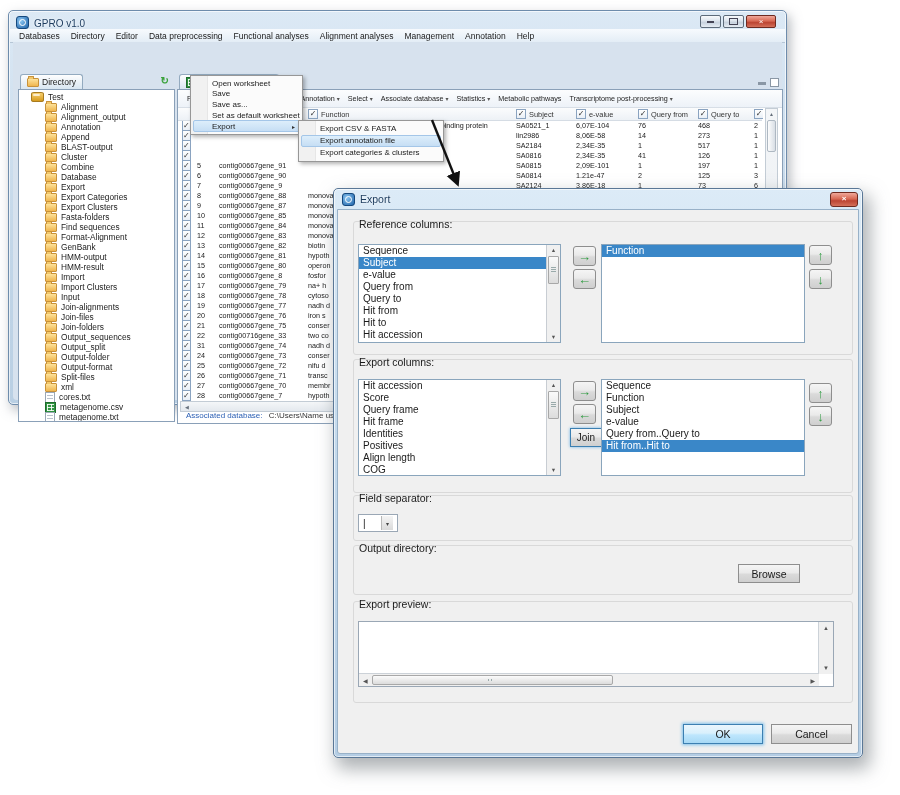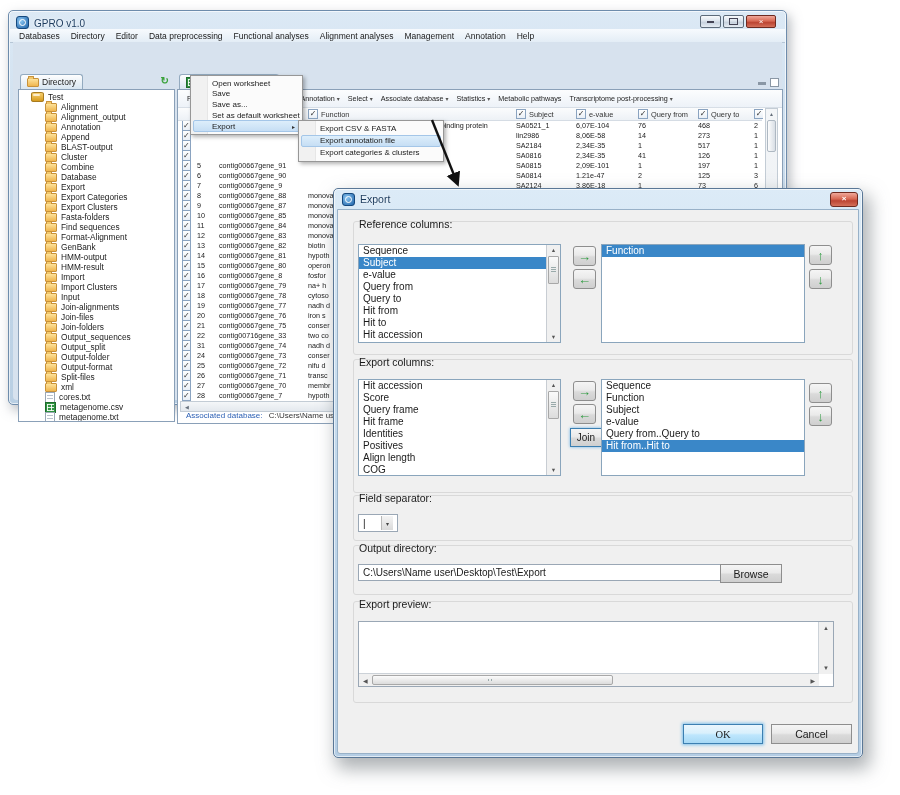--- a/index.html
+++ b/index.html
@@ -155,23 +155,23 @@
 
   .sq-btn { position:absolute; width:21px; height:18px; border:1px solid #8e8e8e; border-radius:3px;
     background:linear-gradient(#f5f5f5,#eaeaea 45%,#dadada 55%,#cfcfcf);
     display:flex; align-items:center; justify-content:center;
     font-size:13px; font-weight:bold; color:#2e9b40; line-height:13px; }
   .btn { border:1px solid #8e8e8e; border-radius:0;
     background:linear-gradient(#f5f5f5,#eaeaea 45%,#dadada 55%,#cfcfcf);
     font-size:10.5px; color:#1a1a1a; display:flex; align-items:center; justify-content:center; }
   #join-btn { left:236px; top:239px; width:30px; height:17px; border-color:#3c7fb1; box-shadow:0 0 3px #6fb4e4; font-size:10px; }
   #ok-btn { left:349px; top:535px; width:78px; height:18px;
-    background:linear-gradient(#eaf6fd,#d9f0fc 45%,#bee6fd 55%,#a7d9f5); border-color:#3c7fb1; box-shadow:0 0 3px 1px #7fc0ea;font-family:Liberation Serif, serif; }
+    background:linear-gradient(#eaf6fd,#d9f0fc 45%,#bee6fd 55%,#a7d9f5); border-color:#3c7fb1; box-shadow:0 0 3px 1px #7fc0ea; }
   #cancel-btn { left:437px; top:535px; width:79px; height:18px; }
-  #browse-btn { left:386px; top:375px; width:60px; height:17px; }
+  #browse-btn { left:404px; top:375px; width:60px; height:17px; }
 
   .field { position:absolute; background:#fff; border:1px solid #9aa7b5; font-size:10px; color:#1a1a1a;
     font-family:"Liberation Sans", sans-serif; padding:0 4px; }
   #output-field { left:24px; top:375px; width:360px; height:15px; }
   #sep-select { left:24px; top:325px; width:30px; height:16px; display:flex; align-items:center; }
   #sep-select .val { flex:1; font-size:10px; }
   #sep-select .dd { width:11px; height:14px; background:linear-gradient(#f4f4f4,#dadada); border-left:1px solid #b8b8b8;
     font-size:6px; color:#444; display:flex; align-items:center; justify-content:center; }
 
   #preview-box { left:24px; top:432px; width:474px; height:64px; background:#fff; border:1px solid #9aa7b5; position:absolute; overflow:hidden; }
@@ -902,21 +902,20 @@
 
   <div class="group" id="grp-separator"></div>
   <span class="group-label abs" style="left:25px; top:303px;">Field separator:</span>
   <div class="field" id="sep-select">
     <span class="val">|</span>
     <span class="dd">▾</span>
   </div>
 
   <div class="group" id="grp-output"></div>
   <span class="group-label abs" style="left:25px; top:353px;">Output directory:</span>
-  <input class="field" id="output-field" readonly="" value="C:\Users\Name user\Desktop\Test\Export" style="">
   <div class="btn abs" id="browse-btn">
       <span>Browse</span>
     </div>
 
   <div class="group" id="grp-preview"></div>
   <span class="group-label abs" style="left:25px; top:409px;">Export preview:</span>
   <div id="preview-box">
     <div class="pv-vsb">
       <span class="arr up">▲</span>
       <span class="arr dn">▼</span>

